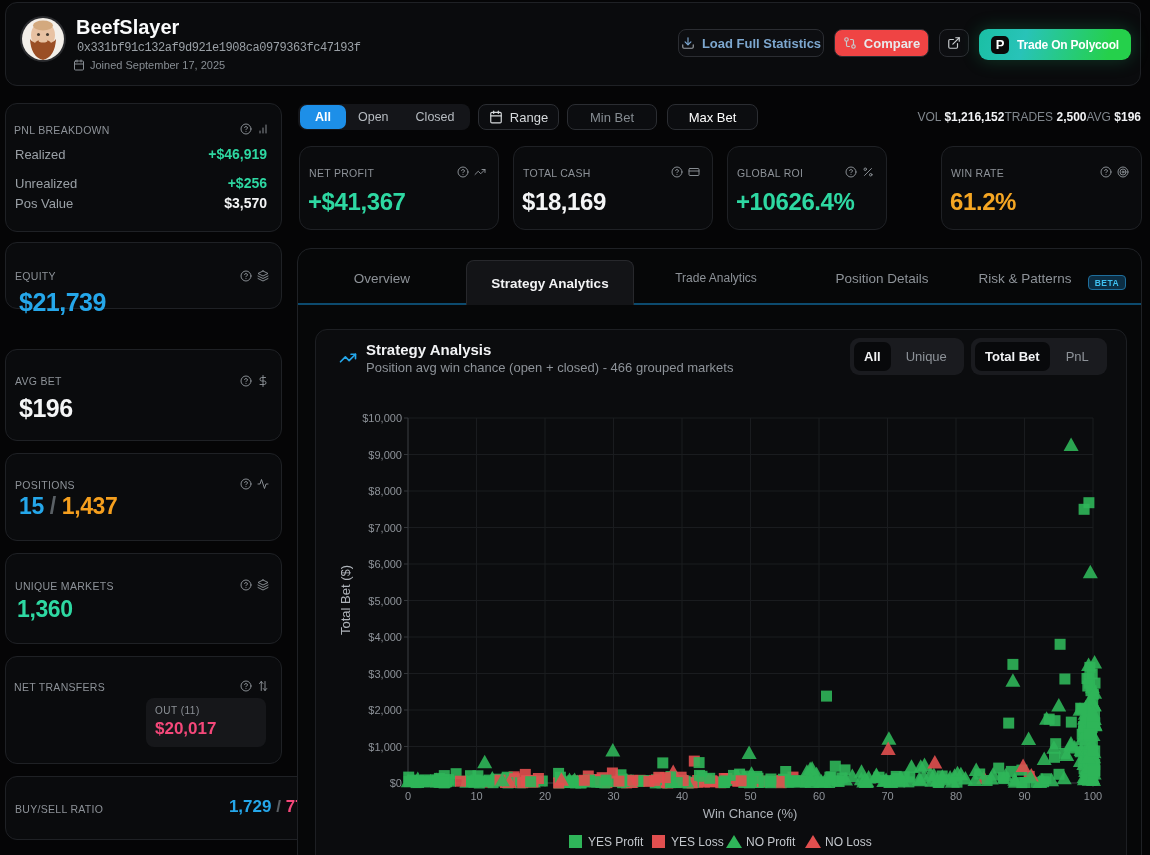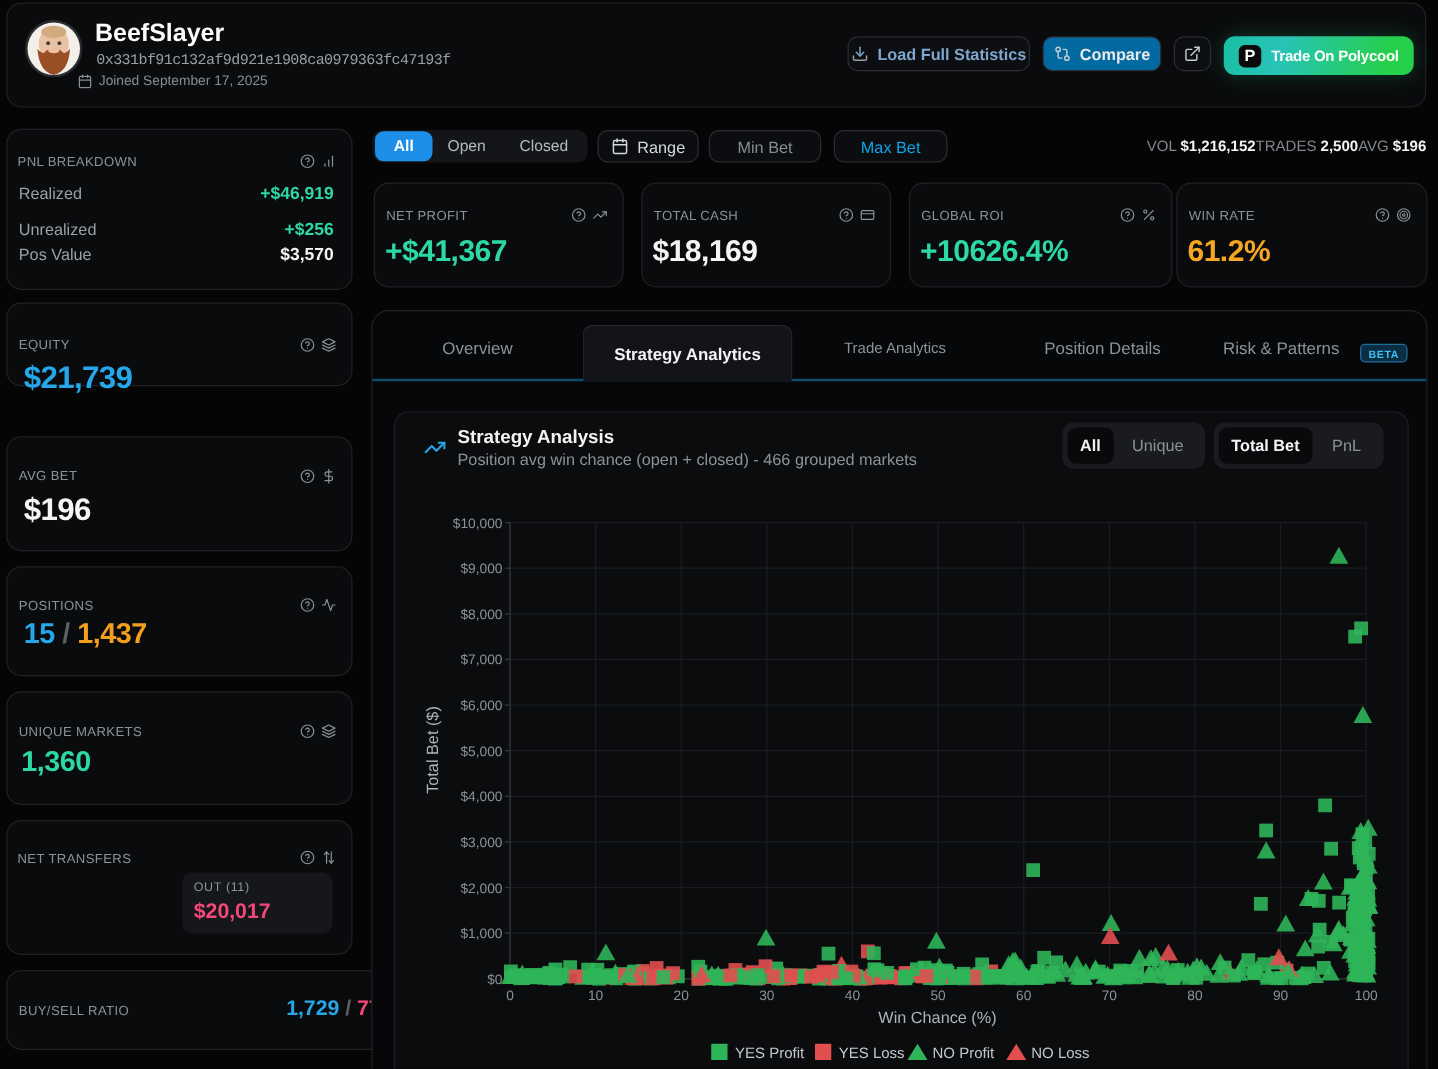--- a/index.html
+++ b/index.html
@@ -23,36 +23,36 @@
       <ellipse cx="23" cy="9.5" rx="10" ry="5" fill="#d3a97e"></ellipse>
       <path d="M10 23 Q11 41 23 44 Q35 41 36 23 Q33 28 23 28 Q13 28 10 23 Z" fill="#9a4e25"></path>
       <ellipse cx="23" cy="32" rx="10" ry="9" fill="#9a4e25"></ellipse>
       <ellipse cx="23" cy="24.5" rx="4.5" ry="2" fill="#e8c2a3"></ellipse>
       <circle cx="18.5" cy="18.5" r="1.5" fill="#453a30"></circle>
       <circle cx="27.5" cy="18.5" r="1.5" fill="#453a30"></circle>
     </g>
   </svg>
   <div class="abs" style="left:70px;top:13px;font-size:20px;font-weight:bold;color:#fafbfc;">BeefSlayer</div>
   <div class="abs" style="left:71px;top:38px;font-family:'Liberation Mono',monospace;font-size:12px;letter-spacing:-0.45px;color:#9aa0a6;">0x331bf91c132af9d921e1908ca0979363fc47193f</div>
-  <div class="abs" style="left:56px;top:56px;font-size:11px;color:#878d93;display:flex;align-items:center;gap:5px;">
+  <div class="abs" style="left:67px;top:56px;font-size:11px;color:#878d93;display:flex;align-items:center;gap:5px;">
       <svg width="12" height="12" viewBox="0 0 24 24" fill="none" stroke="#878d93" stroke-width="2" stroke-linecap="round" stroke-linejoin="round">
         <rect x="3" y="4" width="18" height="18" rx="2"></rect>
         <path d="M16 2v4"></path>
         <path d="M8 2v4"></path>
         <path d="M3 10h18"></path>
       </svg>
       <span>Joined September 17, 2025</span>
     </div>
 
   <div class="abs" style="left:672px;top:26px;height:28px;width:146px;border:1px solid #2b2d32;border-radius:8px;background:#0d0e11;display:flex;align-items:center;justify-content:center;gap:7px;font-size:13px;font-weight:bold;color:#7da7cf;"><svg width="14" height="14" viewBox="0 0 24 24" fill="none" stroke-width="2" stroke-linecap="round" stroke-linejoin="round">
         <path d="M21 15v4a2 2 0 0 1-2 2H5a2 2 0 0 1-2-2v-4" stroke="#9aa0a6"></path>
         <path d="m7 10 5 5 5-5" stroke="#7da7cf"></path>
         <path d="M12 15V3" stroke="#7da7cf"></path>
       </svg>Load Full Statistics</div>
-  <div class="abs" style="left:828px;top:26px;height:28px;width:95px;border:1px solid #2b2d32;border-radius:8px;background:#0369a1;display:flex;align-items:center;justify-content:center;gap:7px;font-size:13px;font-weight:bold;color:#e8eaec;"><svg width="14" height="14" viewBox="0 0 24 24" fill="none" stroke="#c6cacd" stroke-width="2" stroke-linecap="round" stroke-linejoin="round">
+  <div class="abs" style="left:828px;top:26px;height:28px;width:95px;border:1px solid #2b2d32;border-radius:8px;background:#ef4444;display:flex;align-items:center;justify-content:center;gap:7px;font-size:13px;font-weight:bold;color:#e8eaec;"><svg width="14" height="14" viewBox="0 0 24 24" fill="none" stroke="#c6cacd" stroke-width="2" stroke-linecap="round" stroke-linejoin="round">
         <circle cx="18" cy="18" r="3"></circle>
         <circle cx="6" cy="6" r="3"></circle>
         <path d="M13 6h3a2 2 0 0 1 2 2v7"></path>
         <path d="M11 18H8a2 2 0 0 1-2-2V9"></path>
       </svg>Compare</div>
   <div class="abs" style="left:933px;top:26px;height:28px;width:30px;border:1px solid #2b2d32;border-radius:8px;background:#0d0e11;display:flex;align-items:center;justify-content:center;">
       <svg width="14" height="14" viewBox="0 0 24 24" fill="none" stroke="#c6cacd" stroke-width="2" stroke-linecap="round" stroke-linejoin="round">
         <path d="M18 13v6a2 2 0 0 1-2 2H5a2 2 0 0 1-2-2V8a2 2 0 0 1 2-2h6"></path>
         <path d="M15 3h6v6"></path>
         <path d="m10 14 11-11"></path>
@@ -189,21 +189,21 @@
   <div style="height:24px;padding:0 12px;color:#b6bbc0;display:flex;align-items:center;font-size:12.5px;">Open</div>
   <div style="height:24px;padding:0 15px;color:#b6bbc0;display:flex;align-items:center;font-size:12.5px;">Closed</div>
 </div>
 <div class="abs" style="left:478px;top:104px;width:81px;height:26px;border:1px solid #2b2d32;border-radius:8px;background:#0c0d10;display:flex;align-items:center;justify-content:center;gap:7px;font-size:13px;color:#d6d9dc;"><svg width="14" height="14" viewBox="0 0 24 24" fill="none" stroke="#d6d9dc" stroke-width="2" stroke-linecap="round" stroke-linejoin="round">
       <rect x="3" y="4" width="18" height="18" rx="2"></rect>
       <path d="M16 2v4"></path>
       <path d="M8 2v4"></path>
       <path d="M3 10h18"></path>
     </svg>Range</div>
 <div class="abs" style="left:567px;top:104px;width:90px;height:26px;border:1px solid #2b2d32;border-radius:8px;background:#0c0d10;display:flex;align-items:center;justify-content:center;font-size:13px;color:#868c92;">Min Bet</div>
-<div class="abs" style="left:667px;top:104px;width:91px;height:26px;border:1px solid #2b2d32;border-radius:8px;background:#0c0d10;display:flex;align-items:center;justify-content:center;font-size:13px;color:#0ea5e9;">Max Bet</div>
+<div class="abs" style="left:667px;top:104px;width:91px;height:26px;border:1px solid #2b2d32;border-radius:8px;background:#0c0d10;display:flex;align-items:center;justify-content:center;font-size:13px;color:#ffffff;">Max Bet</div>
 
 <div class="abs" style="right:9px;top:110px;font-size:12px;color:#81878d;display:flex;align-items:center;">
   <span>VOL <b style="color:#f2f3f5;">$1,216,152</b></span>
   <span>TRADES <b style="color:#f2f3f5;">2,500</b></span>
   <span>AVG <b style="color:#f2f3f5;">$196</b></span>
 </div>
 
 <div class="card" style="left:299px;top:146px;width:200px;height:84px;">
   <div class="abs clabel" style="left:9px;top:20px;">NET PROFIT</div>
   <div class="cicons" style="top:19px;">
@@ -227,21 +227,21 @@
         <path d="M9.09 9a3 3 0 0 1 5.83 1c0 2-3 3-3 3"></path>
         <path d="M12 17h.01"></path>
       </svg>
       <svg width="12" height="12" viewBox="0 0 24 24" fill="none" stroke="#8d9298" stroke-width="1.9" stroke-linecap="round" stroke-linejoin="round">
         <rect x="2" y="5" width="20" height="14" rx="2"></rect>
         <path d="M2 10h20"></path>
       </svg>
     </div>
   <div class="abs" style="left:8px;top:41px;font-size:24px;font-weight:bold;letter-spacing:-.4px;color:#f4f5f6;">$18,169</div>
 </div>
-<div class="card" style="left:727px;top:146px;width:211px;height:84px;">
+<div class="card" style="left:727px;top:146px;width:160px;height:84px;">
   <div class="abs clabel" style="left:9px;top:20px;">GLOBAL ROI</div>
   <div class="cicons" style="top:19px;">
       <svg width="12" height="12" viewBox="0 0 24 24" fill="none" stroke="#8d9298" stroke-width="1.9" stroke-linecap="round" stroke-linejoin="round">
         <circle cx="12" cy="12" r="10"></circle>
         <path d="M9.09 9a3 3 0 0 1 5.83 1c0 2-3 3-3 3"></path>
         <path d="M12 17h.01"></path>
       </svg>
       <svg width="12" height="12" viewBox="0 0 24 24" fill="none" stroke="#8d9298" stroke-width="1.9" stroke-linecap="round" stroke-linejoin="round">
         <line x1="19" y1="5" x2="5" y2="19"></line>
         <circle cx="6.5" cy="6.5" r="2.5"></circle>

